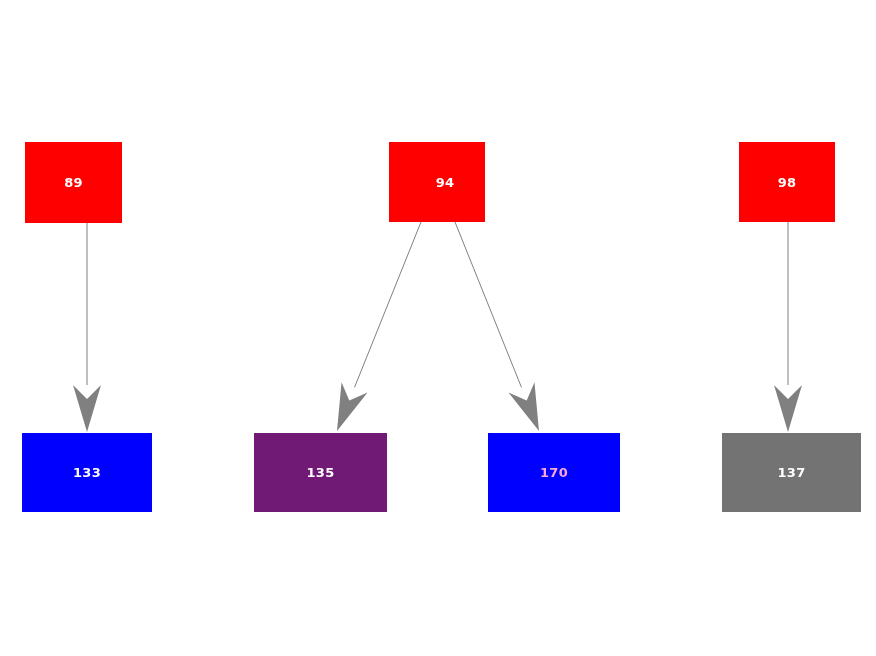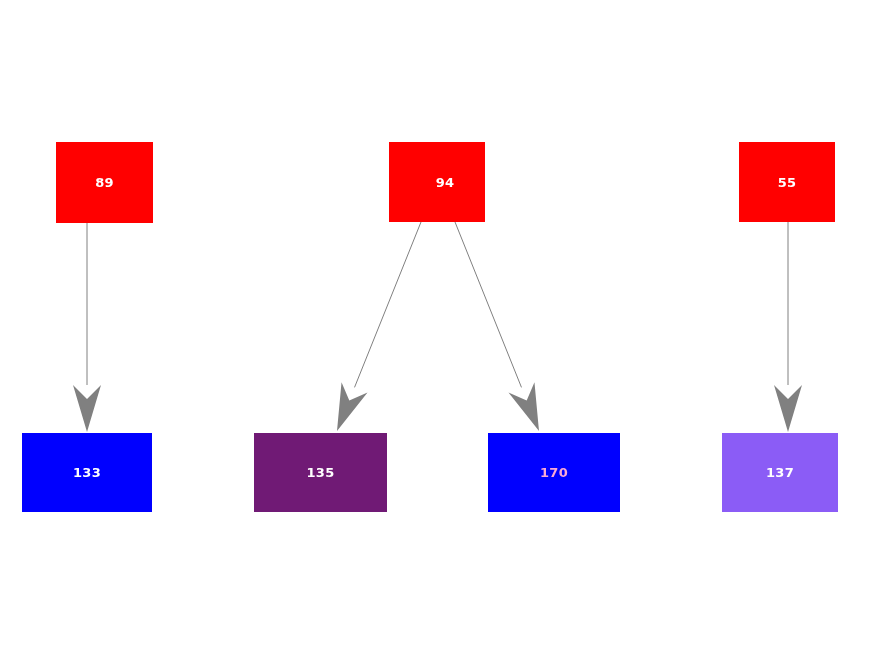--- a/index.html
+++ b/index.html
@@ -57,36 +57,36 @@
       </g>
     <g>
         <polygon points="87,432 73,385 87,399 101,385" fill="#808080"></polygon>
         <polygon points="337,431 341.5372060609483,382.1695406415166 349.3063945214761,400.38051839299396 367.51737227295337,392.6113299324661" fill="#808080"></polygon>
         <polygon points="539,431 508.48262772704663,392.6113299324661 526.6936054785239,400.38051839299396 534.4627939390517,382.1695406415166" fill="#808080"></polygon>
         <polygon points="788,432 774,385 788,399 802,385" fill="#808080"></polygon>
       </g>
   </svg>
 
   <div id="node-layer">
-      <div class="graph-node" style="left: 56px; top: 142px; width: 97px; height: 81px; background: rgb(255, 0, 0);">
+      <div class="graph-node" style="left: 25px; top: 142px; width: 97px; height: 81px; background: rgb(255, 0, 0);">
         <span class="node-label" style="color: rgb(255, 255, 255);">89</span>
       </div>
       <div class="graph-node" style="left: 389px; top: 142px; width: 96px; height: 80px; background: rgb(255, 0, 0); padding-left: 16px;">
         <span class="node-label" style="color: rgb(255, 255, 255);">94</span>
       </div>
       <div class="graph-node" style="left: 739px; top: 142px; width: 96px; height: 80px; background: rgb(255, 0, 0);">
-        <span class="node-label" style="color: rgb(255, 255, 255);">55</span>
+        <span class="node-label" style="color: rgb(255, 255, 255);">98</span>
       </div>
       <div class="graph-node" style="left: 22px; top: 433px; width: 130px; height: 79px; background: rgb(0, 0, 255);">
         <span class="node-label" style="color: rgb(255, 255, 255);">133</span>
       </div>
       <div class="graph-node" style="left: 254px; top: 433px; width: 133px; height: 79px; background: #701a75;">
         <span class="node-label" style="color: rgb(255, 255, 255);">135</span>
       </div>
       <div class="graph-node" style="left: 488px; top: 433px; width: 132px; height: 79px; background: rgb(0, 0, 255);">
         <span class="node-label" style="color: #f9a8d4;">170</span>
       </div>
-      <div class="graph-node" style="left: 722px; top: 433px; width: 116px; height: 79px; background: #8b5cf6;">
+      <div class="graph-node" style="left: 722px; top: 433px; width: 139px; height: 79px; background: #737373;">
         <span class="node-label" style="color: rgb(255, 255, 255);">137</span>
       </div>
     </div>
 
 </div>
 
 </body></html>

